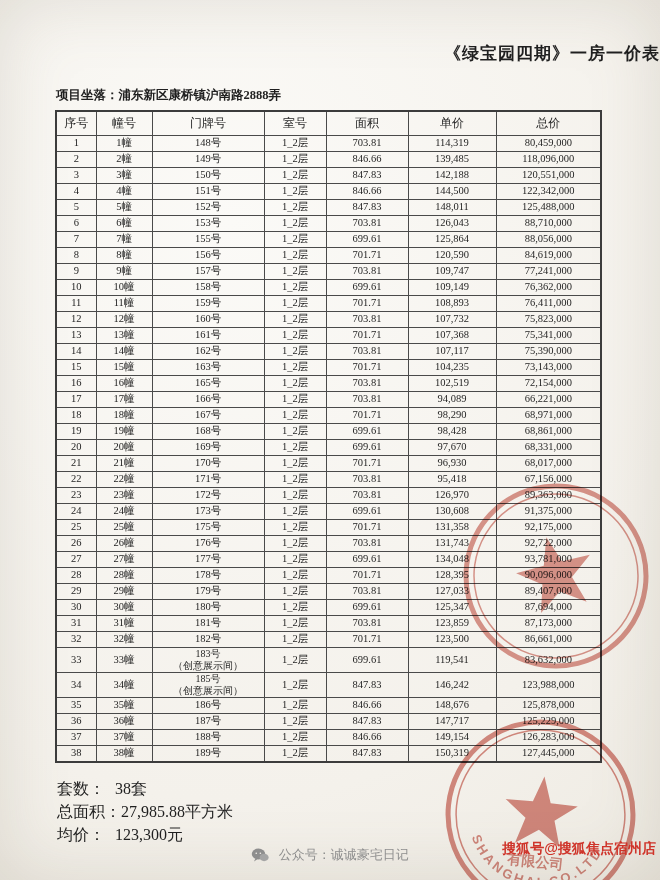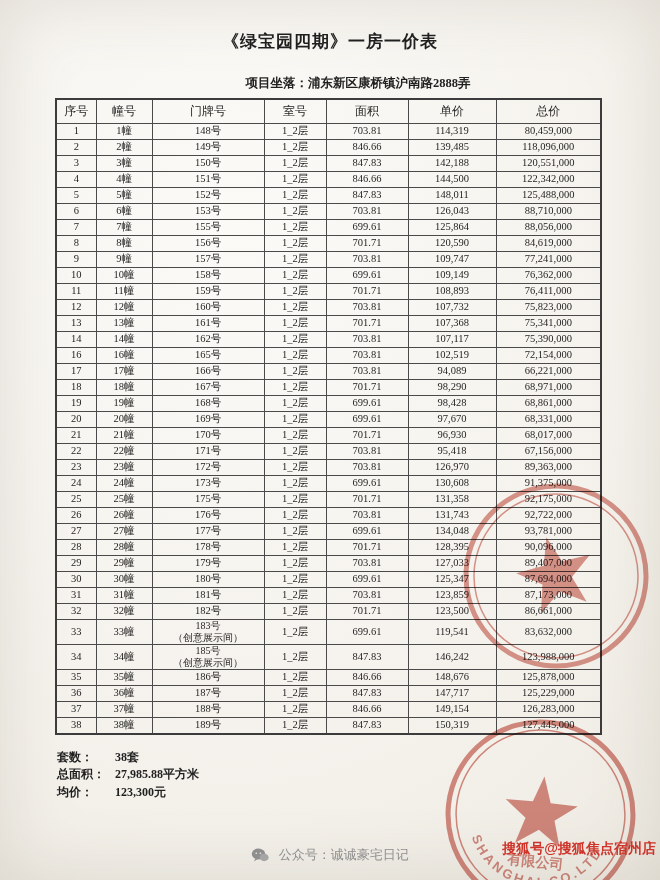--- a/index.html
+++ b/index.html
@@ -6,45 +6,45 @@
   .page{
     position:relative;
     width:660px;height:880px;
     overflow:hidden;
     background:radial-gradient(130% 120% at 35% 25%, #fbfaf7 0%, #f4f1eb 55%, #e9e5db 100%);
     box-shadow:inset 0 0 70px rgba(120,110,90,.18);
     font-family:"Liberation Serif","DejaVu Serif",serif;
     color:#1f1f1f;
   }
   .doc-title{
-    margin:0;padding-top:30px;
-    text-align:center;
+    margin:0;padding-top:42px;
+    text-align:right;
     font-size:17px;font-weight:bold;letter-spacing:1px;
   }
   .location{
     margin:22px 0 0 56px;
-    font-size:12.5px;font-weight:bold;text-align:center;
+    font-size:12.5px;font-weight:bold;
   }
   table.price{
     border-collapse:collapse;table-layout:fixed;
     width:545px;margin:6px 0 0 55px;
     border:2px solid #3c3c3c;
     background:transparent;
   }
   table.price th,table.price td{
     border:1px solid #4a4a4a;
     text-align:center;vertical-align:middle;
     padding:0 2px;overflow:hidden;white-space:nowrap;
   }
   table.price th{height:23px;font-size:12px;font-weight:normal;}
   table.price td{height:15px;font-size:10.5px;line-height:1.15;}
   table.price td div{font-size:10px;line-height:1.2;}
   .summary{
     margin:14px 0 0 57px;
-    font-size:12px;font-weight:bold;line-height:1.45;
+    font-size:16px;font-weight:normal;line-height:1.45;
   }
   .summary .lbl{display:inline-block;min-width:58px;}
   .footer-pub{
     position:absolute;left:0;right:0;bottom:16px;
     text-align:center;color:#8e8e8e;font-size:13px;
   }
   .footer-pub .txt{vertical-align:middle;text-align:right;}
   .footer-pub svg{vertical-align:middle;margin-right:6px;}
   .watermark{
     position:absolute;right:4px;bottom:22px;
@@ -207,20 +207,29 @@
         <tr>
           <td>14</td>
           <td>14幢</td>
           <td>162号</td>
           <td>1_2层</td>
           <td>703.81</td>
           <td>107,117</td>
           <td>75,390,000</td>
         </tr>
         <tr>
+          <td>15</td>
+          <td>15幢</td>
+          <td>163号</td>
+          <td>1_2层</td>
+          <td>701.71</td>
+          <td>104,235</td>
+          <td>73,143,000</td>
+        </tr>
+        <tr>
           <td>16</td>
           <td>16幢</td>
           <td>165号</td>
           <td>1_2层</td>
           <td>703.81</td>
           <td>102,519</td>
           <td>72,154,000</td>
         </tr>
         <tr>
           <td>17</td>

